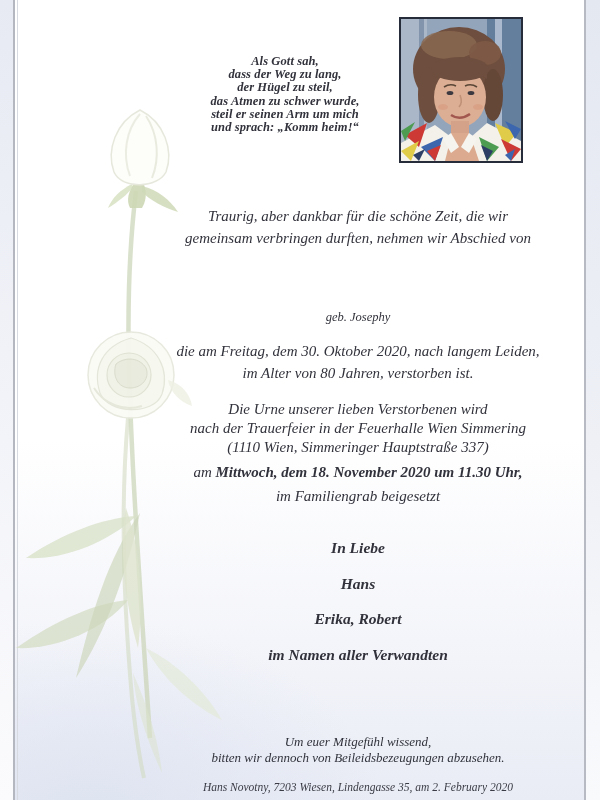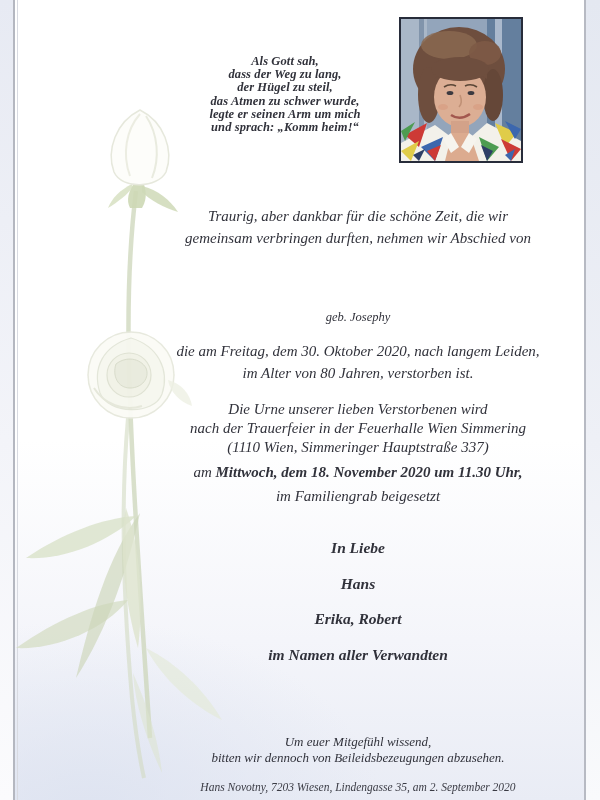--- a/index.html
+++ b/index.html
@@ -81,21 +81,21 @@
     </g>
 
     <path d="M160,292 C174,296 182,306 184,318 C172,314 162,304 160,292 Z" fill="#eef0e3" opacity="0.8"></path>
   </svg>
 
   <div class="poem">
     <div>Als Gott sah,</div>
     <div>dass der Weg zu lang,</div>
     <div>der Hügel zu steil,</div>
     <div>das Atmen zu schwer wurde,</div>
-    <div>legte er seinen Arm um mich</div>
+    <div>steil er seinen Arm um mich</div>
     <div>und sprach: „Komm heim!“</div>
   </div>
 
   <div class="photo">
     <svg width="120" height="142" viewBox="0 0 120 142" xmlns="http://www.w3.org/2000/svg">
       <rect width="120" height="142" fill="#93a5bb"></rect>
       <rect x="86" width="34" height="142" fill="#647f9e"></rect>
       <rect x="94" width="7" height="142" fill="#bcc8d8" opacity="0.8"></rect>
       <rect width="26" height="142" fill="#a9b7c8"></rect>
       <rect x="18" width="5" height="142" fill="#8194ab"></rect>
@@ -171,15 +171,15 @@
     <div>Hans</div>
     <div>Erika, Robert</div>
     <div>im Namen aller Verwandten</div>
   </div>
 
   <div class="block condolence">
     <div>Um euer Mitgefühl wissend,</div>
     <div>bitten wir dennoch von Beileidsbezeugungen abzusehen.</div>
   </div>
 
-  <div class="block footer">Hans Novotny, 7203 Wiesen, Lindengasse 35, am 2. September 2020</div>
+  <div class="block footer">Hans Novotny, 7203 Wiesen, Lindengasse 35, am 2. February 2020</div>
 
 </div>
 
 </body></html>

